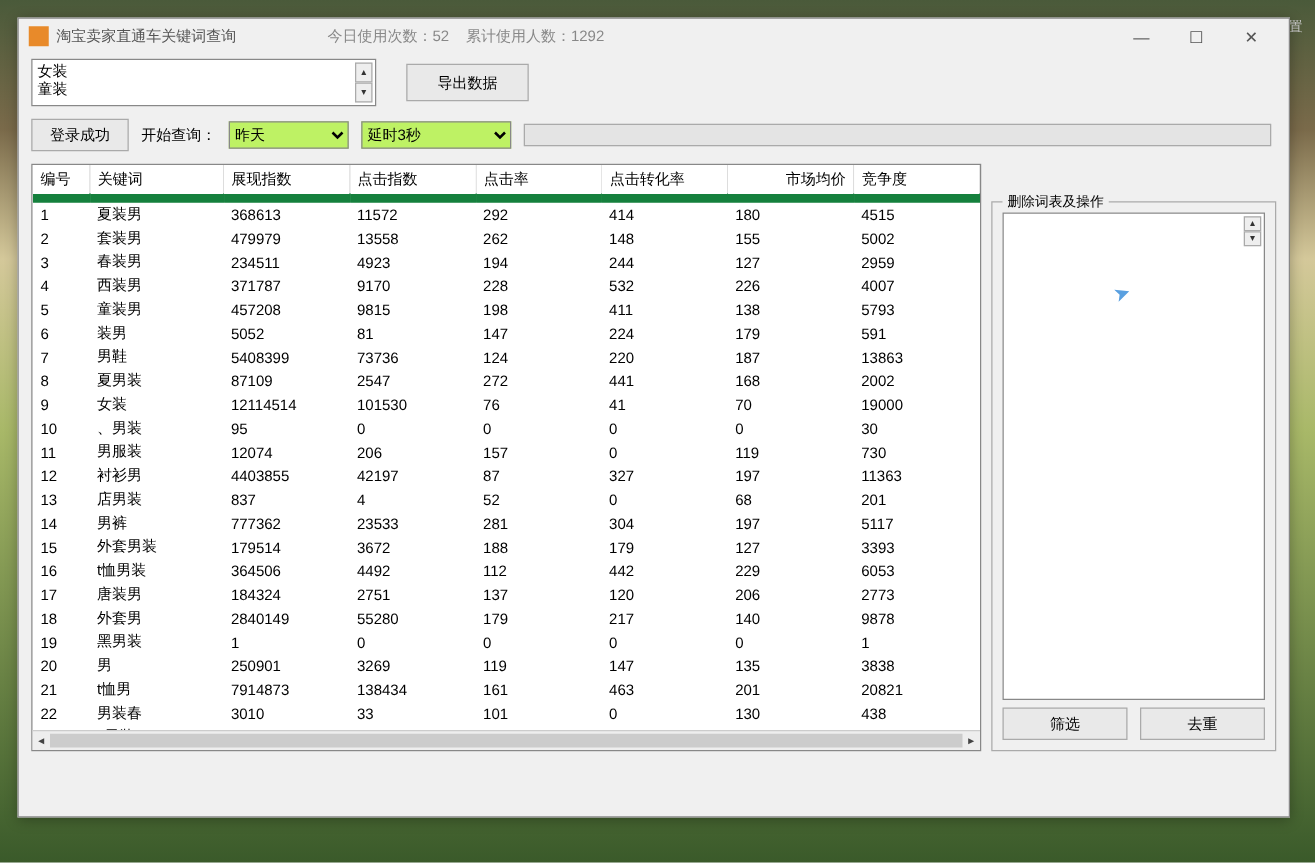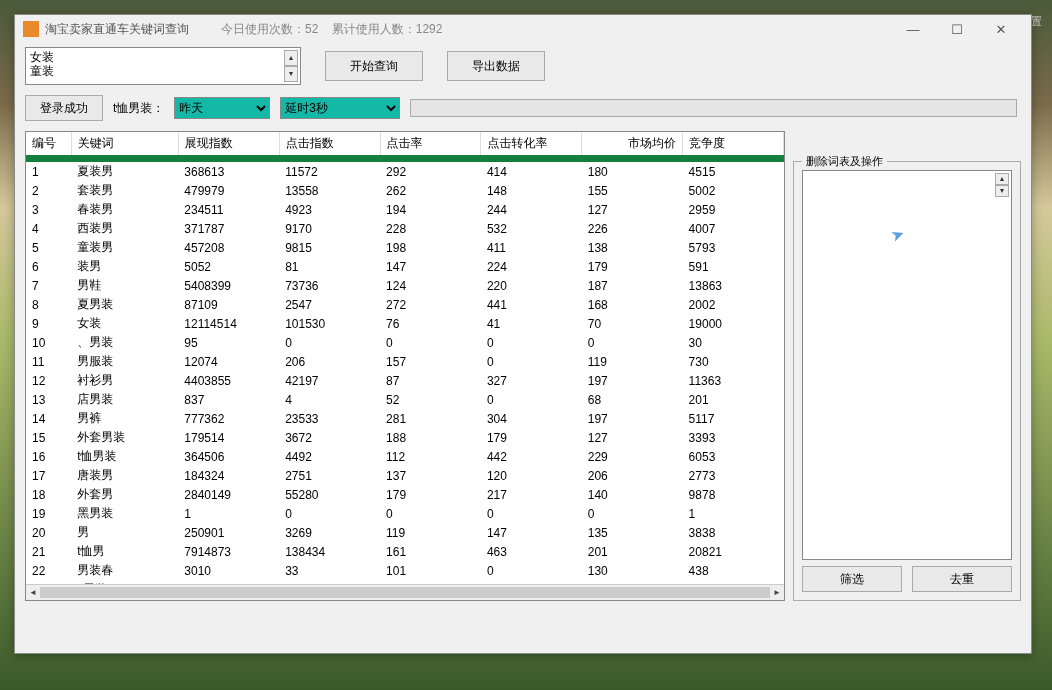--- a/index.html
+++ b/index.html
@@ -36,21 +36,21 @@
   align-items: center;
   padding: 0 8px;
   font-size: 12px;
   color: #555;
 }
 .titlebar .icon {
   width: 16px; height: 16px;
   background: #e88a2a;
   margin-right: 6px;
 }
-.titlebar .stats { margin-left: 32px; color: #888; }
+.titlebar .stats { margin-left: 73px; color: #888; }
 .win-controls {
   margin-left: auto;
   display: flex;
   gap: 0;
 }
 .win-controls div {
   width: 44px; height: 28px;
   display: flex; align-items: center; justify-content: center;
   color: #555; font-size: 13px;
   cursor: pointer;
@@ -92,21 +92,21 @@
   display: flex;
   align-items: center;
   padding: 6px 10px;
   gap: 10px;
   font-size: 12px;
 }
 select {
   height: 22px;
   font-size: 12px;
   border: 1px solid #888;
-  background: #14b8a6;
+  background: #bef264;
 }
 .progress {
   flex: 1;
   height: 18px;
   border: 1px solid #aaa;
   background: #e4e4e4;
   margin-right: 4px;
 }
 .main {
   display: flex;
@@ -237,27 +237,26 @@
 
   <div class="toolbar1">
     <div class="keyword-box">
       <span style="white-space:pre;">女装
 童装</span>
       <div class="spin">
         <div>▴</div>
           <div>▾</div>
       </div>
     </div>
-    <button class="btn">开始查询</button>
     <button class="btn">导出数据</button>
   </div>
 
   <div class="toolbar2">
     <button class="btn small">登录成功</button>
-    <span>t恤男装：</span>
+    <span>开始查询：</span>
     <select style="width:96px;"><option>昨天</option></select>
     <select style="width:120px;"><option>延时3秒</option></select>
     <div class="progress"></div>
   </div>
 
   <div class="main">
     <div class="table-wrap">
       <div class="table-scroll">
         <table>
           <thead>

